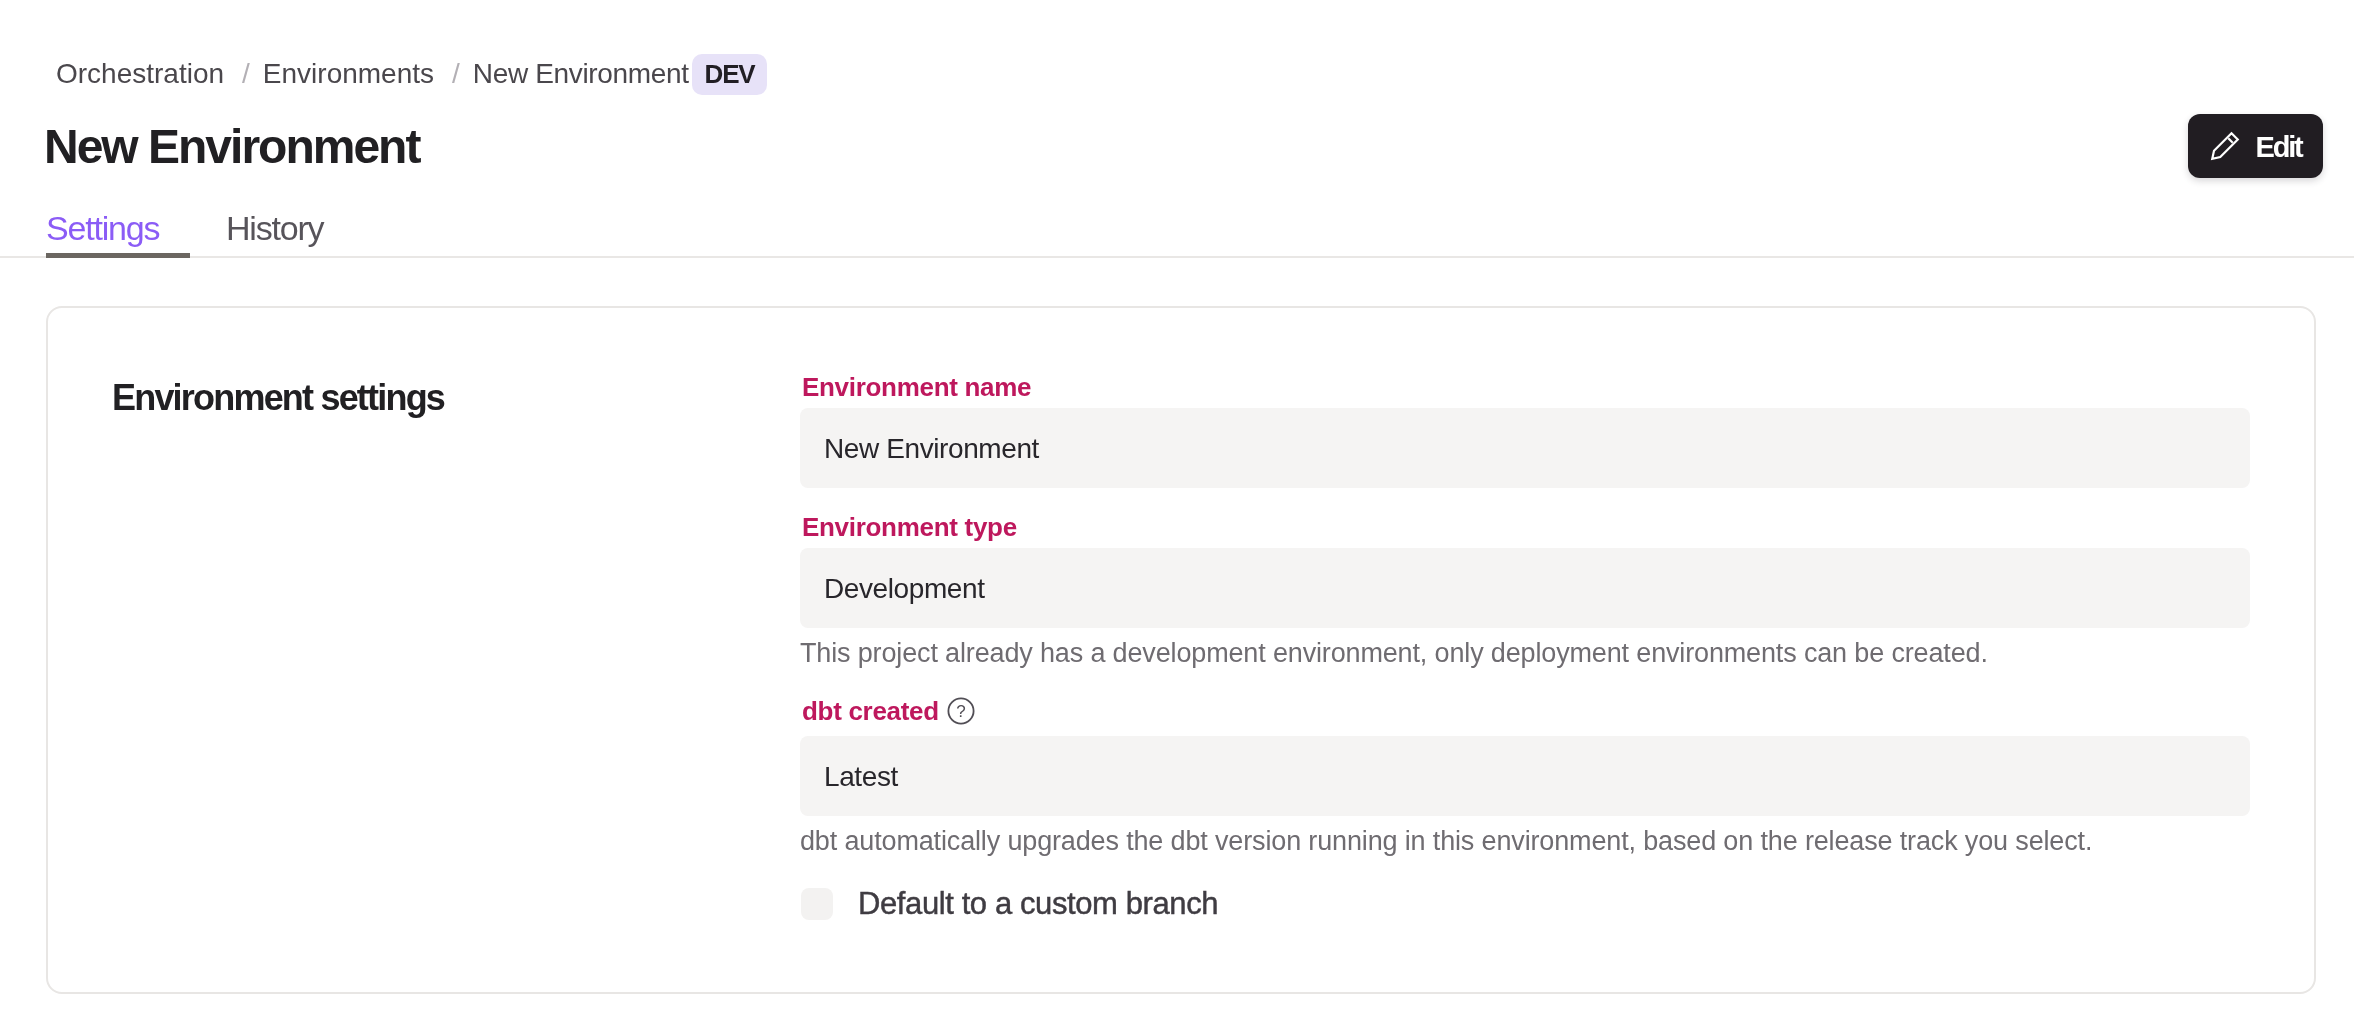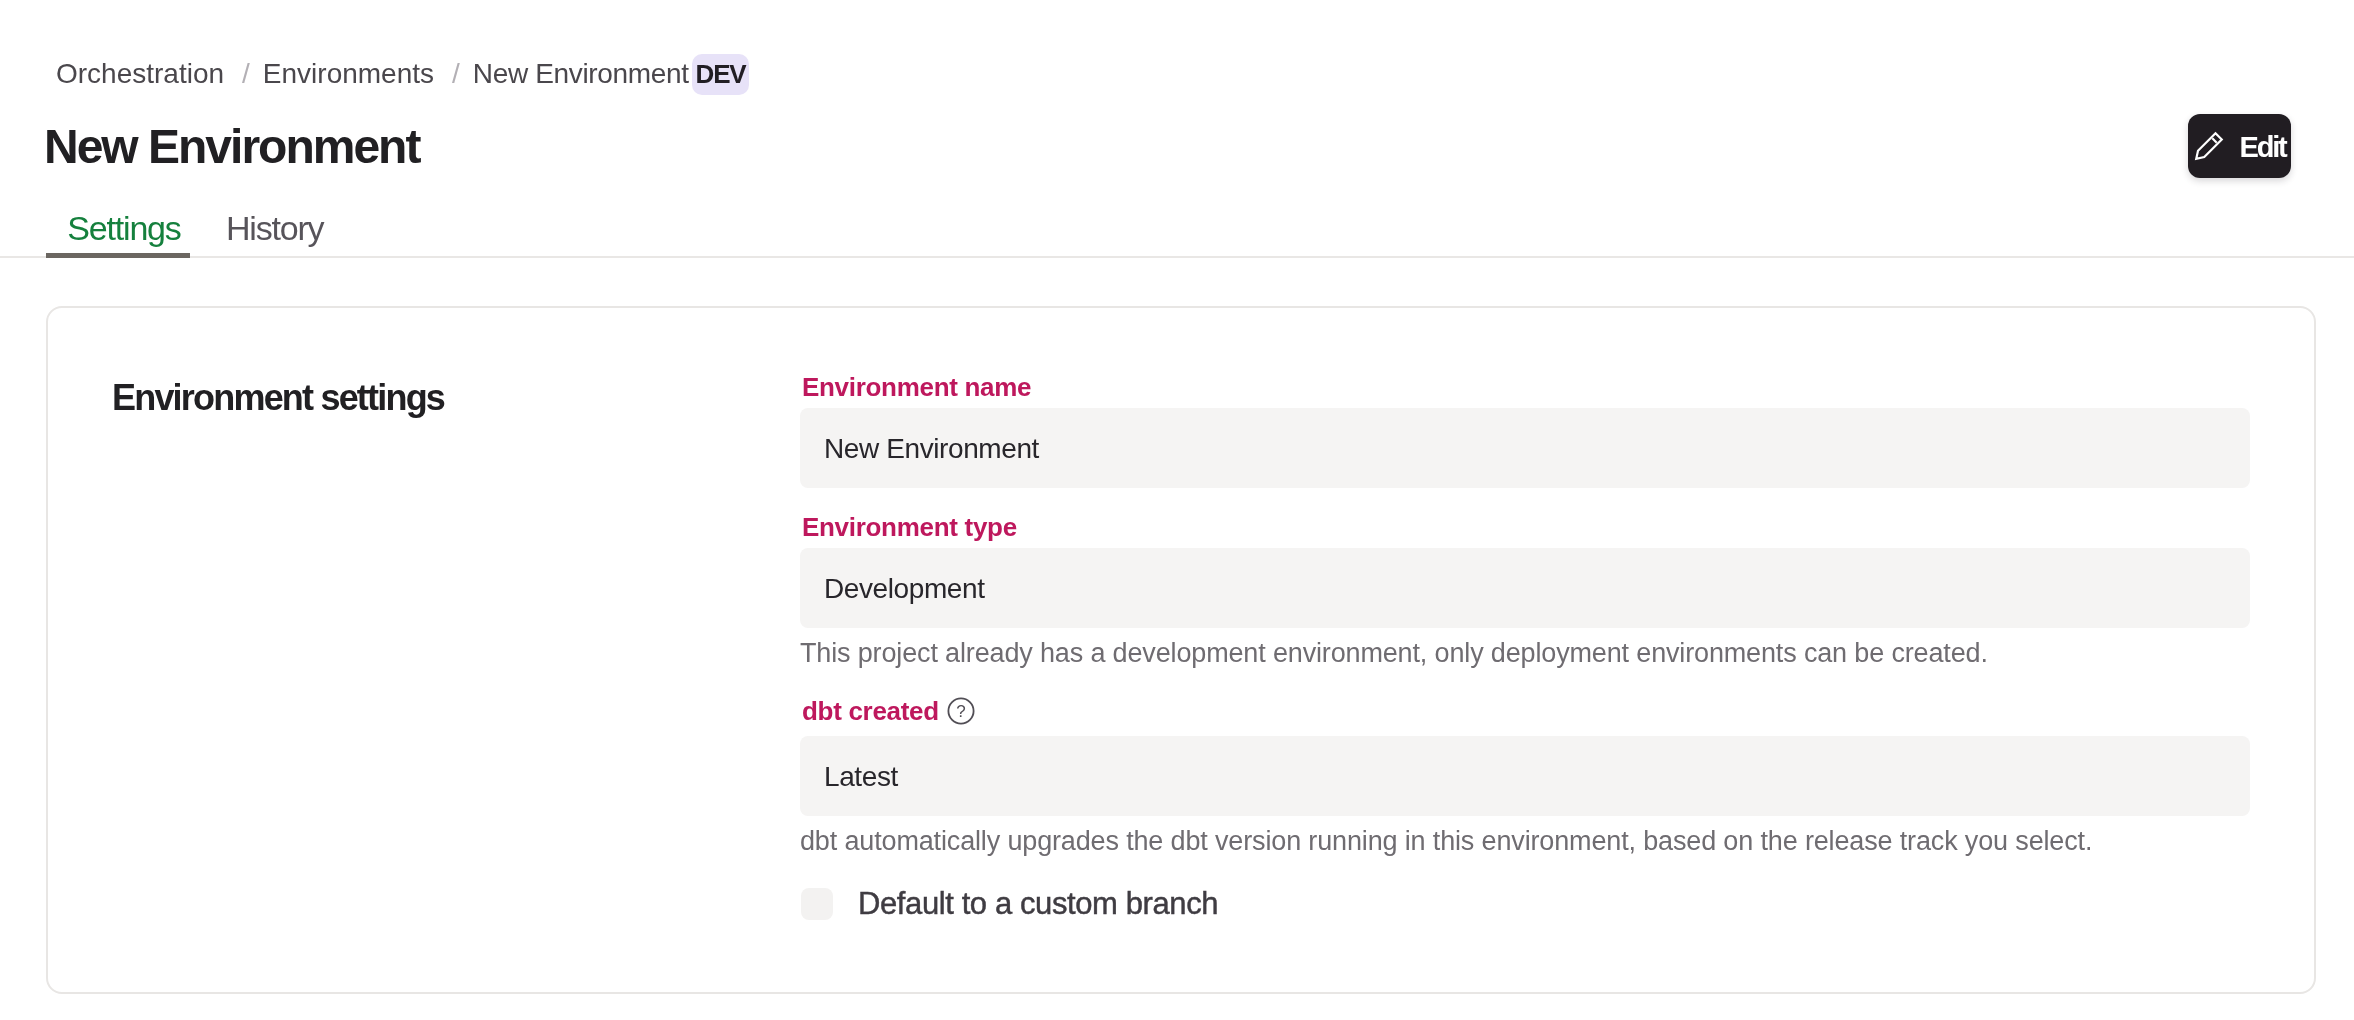--- a/index.html
+++ b/index.html
@@ -5,36 +5,36 @@
   * { margin:0; padding:0; box-sizing:border-box; }
   html,body { width:2354px; height:1020px; background:#ffffff; overflow:hidden;
     font-family:"Liberation Sans", sans-serif; position:relative; }
   .abs { position:absolute; }
 
   
   .crumbs { left:56px; top:33px; height:42px; display:flex; align-items:center;
     font-size:28px; color:#4a474c;margin-top:20px; }
   .crumbs .sep { color:#b3b0b5; margin:0 13px 0 18px; }
   .badge { background:#e7e2f8; color:#211e24; font-size:26px; font-weight:700;
-    height:41px; border-radius:10px; padding:0 4px; display:flex; align-items:center;
+    height:41px; border-radius:10px; padding:0 13px; display:flex; align-items:center;
     margin-left:3px; letter-spacing:-1.2px; }
 
   
   .title { left:44px; top:123px; font-size:48px; font-weight:700; line-height:48px;
     color:#212023; letter-spacing:-2px; }
 
   
-  .edit-btn { left:2188px; top:114px; width:103px; height:64px; border-radius:12px;
+  .edit-btn { left:2188px; top:114px; width:135px; height:64px; border-radius:12px;
     background:#211d22; display:flex; align-items:center; justify-content:center; gap:16px; box-shadow:0 3px 7px rgba(40,35,45,0.18); }
   .edit-btn span { color:#ffffff; font-size:29px; font-weight:700; letter-spacing:-2.2px; margin-top:3px; }
 
   
   .tabline { left:0; top:256px; width:2354px; height:2px; background:#e9e7e5; }
-  .tab-settings { left:52px; top:211px; width:144px; text-align:center; font-size:34px;
-    color:#15803d; line-height:34px; letter-spacing:-1.2px; }
+  .tab-settings { left:46px; top:211px; width:144px; text-align:left; font-size:34px;
+    color:#8b5cf6; line-height:34px; letter-spacing:-1.2px; }
   .tab-underline { left:46px; top:253px; width:144px; height:5px; background:#6b6661; }
   .tab-history { left:226px; top:211px; font-size:34px; color:#57545a; line-height:34px; letter-spacing:-1.2px; }
 
   
   .card { left:46px; top:306px; width:2270px; height:688px; border:2px solid #e8e6e4;
     border-radius:16px; background:#ffffff; }
 
   .h2 { left:112px; top:378px; font-size:36px; font-weight:700; color:#212023; line-height:40px; letter-spacing:-1.8px; }
 
   .label { font-size:26px; font-weight:700; color:#be185d; line-height:26px; letter-spacing:-0.3px; }

